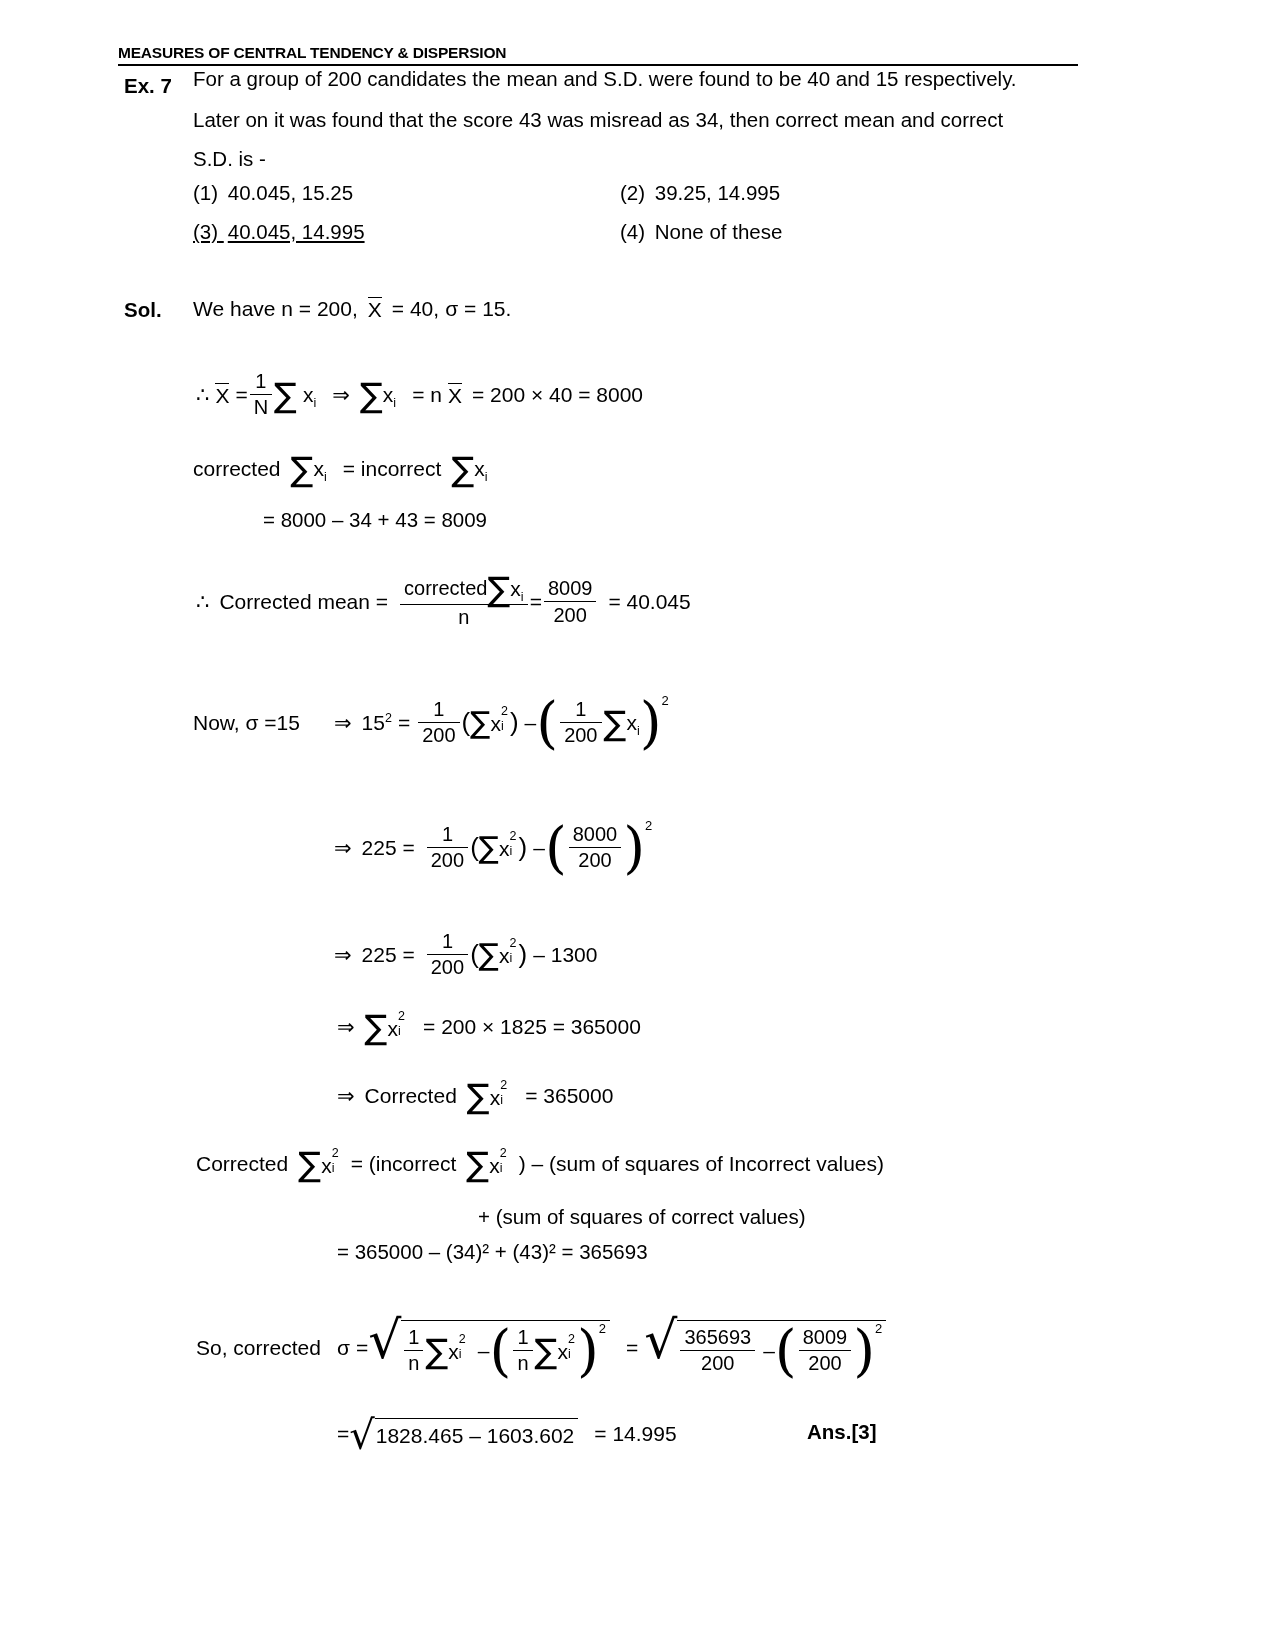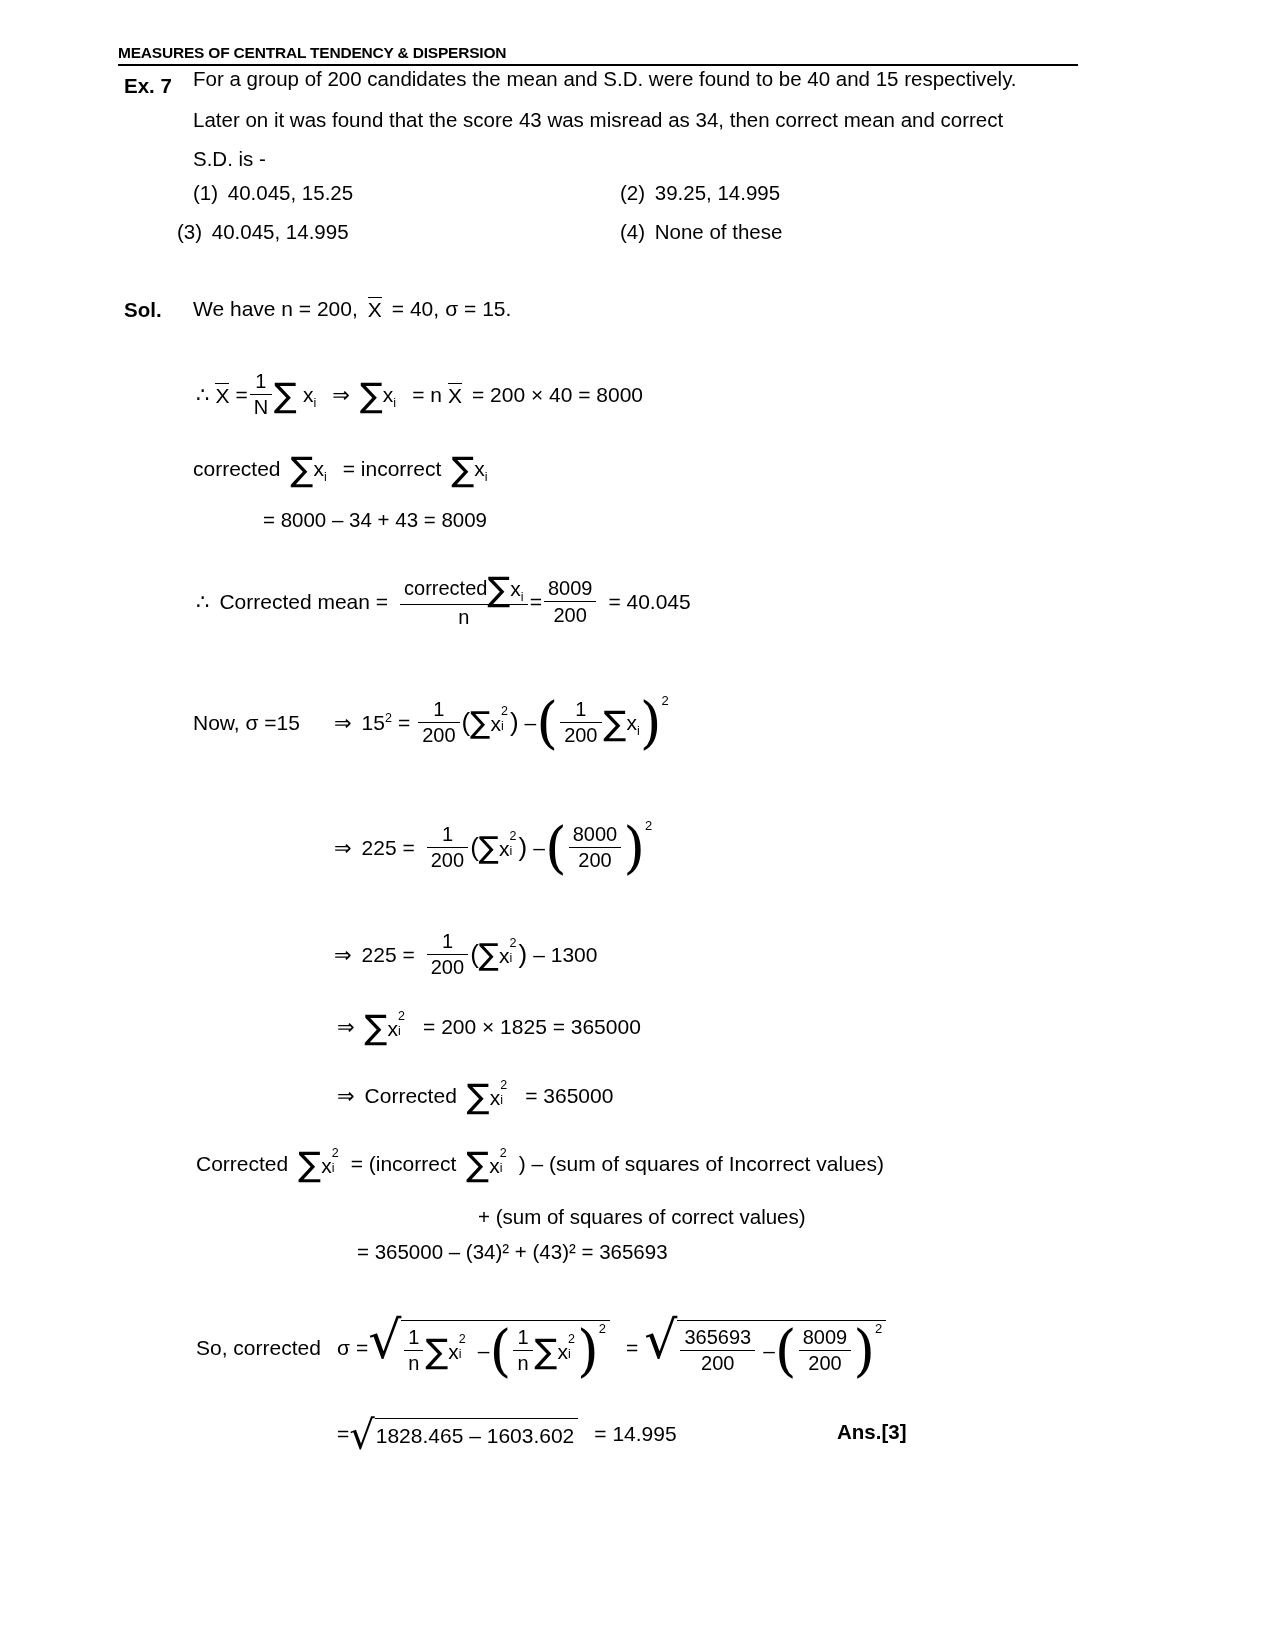--- a/index.html
+++ b/index.html
@@ -211,21 +211,21 @@
   <div class="abs q" style="left:193px; top:147px;">S.D. is -</div>
 
   <div class="abs q" style="left:193px; top:181px;">
     <span>(1)</span>
     <span style="display:inline-block;width:4px"></span><span>40.045, 15.25</span>
   </div>
   <div class="abs q" style="left:620px; top:181px;text-align:center;">
     <span>(2)</span>
     <span style="display:inline-block;width:4px"></span><span>39.25, 14.995</span>
   </div>
-  <div class="abs q" style="left:177px; top:220px;">
+  <div class="abs q" style="left:193px; top:220px;text-decoration:underline;">
     <span>(3)</span>
     <span style="display:inline-block;width:4px"></span><span>40.045, 14.995</span>
   </div>
   <div class="abs q" style="left:620px; top:220px;">
     <span>(4)</span>
     <span style="display:inline-block;width:4px"></span><span>None of these</span>
   </div>
 
   <div class="abs lbl" style="left:124px; top:298px;">Sol.</div>
 
@@ -412,21 +412,21 @@
     <span>= (incorrect</span>
     <span class="sp3"></span>
     <span class="sigma">∑</span>
     <span class="var"><span>x</span><span class="supsub"><span class="s-up">2</span><span class="s-dn">i</span></span></span>
     <span class="sp3"></span>
     <span>) – (sum of squares of Incorrect values)</span>
   </div>
 
   <div class="abs q" style="left:478px; top:1205px;">+ (sum of squares of correct values)</div>
 
-  <div class="abs q" style="left:337px; top:1240px;margin-left:20px;">= 365000 – (34)² + (43)² = 365693</div>
+  <div class="abs q" style="left:337px; top:1240px;">= 365000 – (34)² + (43)² = 365693</div>
 
   <div class="abs math" style="left:196px; top:1320px;">
     <span>So, corrected</span>
     <span class="sp5"></span>
     <span>σ</span>
     <span class="sp2"></span>
     <span>=</span>
 
     <span class="radical">
       <span class="rsign">√</span>
@@ -482,19 +482,19 @@
   <div class="abs math" style="left:337px; top:1418px;">
     <span>=</span>
     <span class="radical">
       <span class="rsign" style="font-size:40px; line-height:0.78">√</span>
       <span class="rbody" style="padding-top:3px">1828.465 – 1603.602</span>
     </span>
     <span class="sp5"></span>
     <span>= 14.995</span>
   </div>
 
-  <div class="abs answer" style="left:837px; top:1420px;">Ans.[3]</div>
+  <div class="abs answer" style="left:807px; top:1420px;">Ans.[3]</div>
 
   <div class="ftr-rule"></div>
   <div class="ftr-tick">`</div>
   <div class="ftr-pageno">26</div>
 
 </div>
 
 </body></html>

